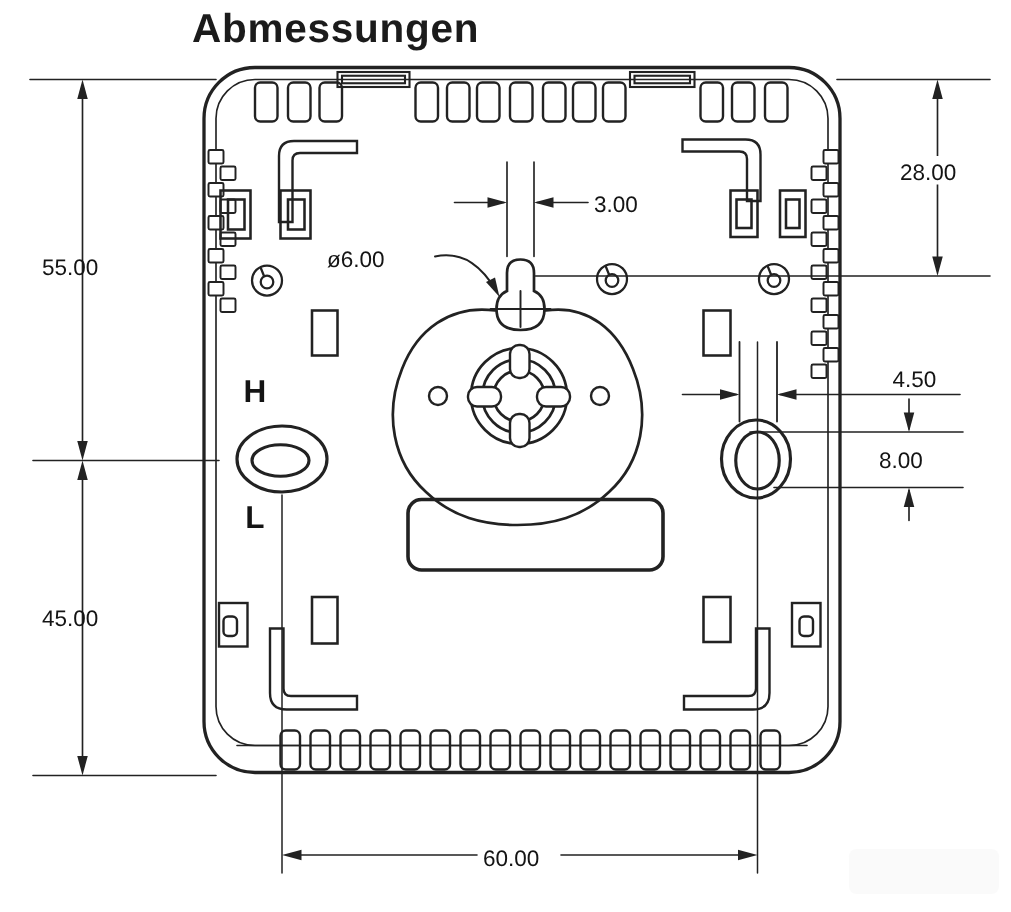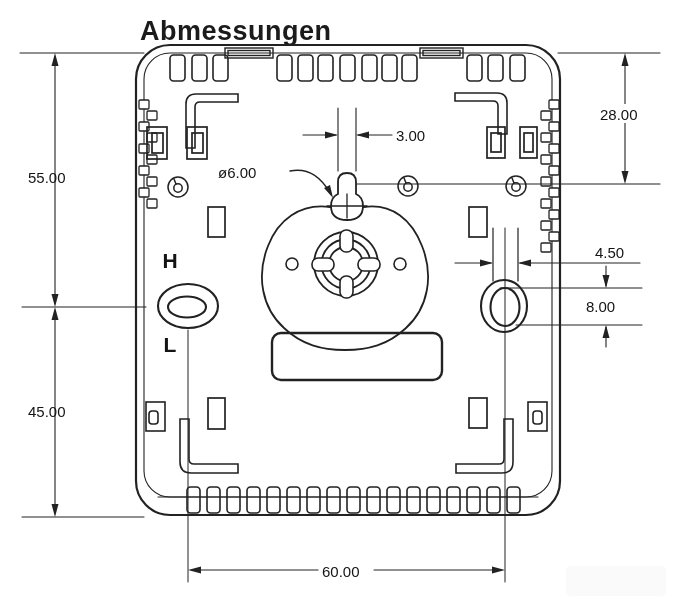--- a/index.html
+++ b/index.html
@@ -1,18 +1,18 @@
 <!DOCTYPE html>
 <html><head>
 <meta charset="utf-8">
 <style>
   html,body{margin:0;padding:0;background:#fff;}
   .stage{position:relative;width:674px;height:608px;background:#fff;overflow:hidden;
          font-family:"Liberation Sans",sans-serif;}
-  .stage h1{position:absolute;left:128px;top:4px;margin:12px;font-size:27px;font-weight:600;
+  .stage h1{position:absolute;left:128px;top:4px;margin:0;font-size:27px;font-weight:600;
             color:#1b1b1b;letter-spacing:.5px;font-family:"Liberation Sans",sans-serif;}
   svg{position:absolute;left:0;top:0;}
   svg text{font-family:"Liberation Sans",sans-serif;fill:#141414;}
   .dimtxt{font-size:15px;}
   .hltxt{font-size:21px;font-weight:bold;}
   .wm{position:absolute;left:566px;top:566px;width:100px;height:30px;border-radius:5px;
       background:#fafafa;}
 </style>
 </head>
 <body>

